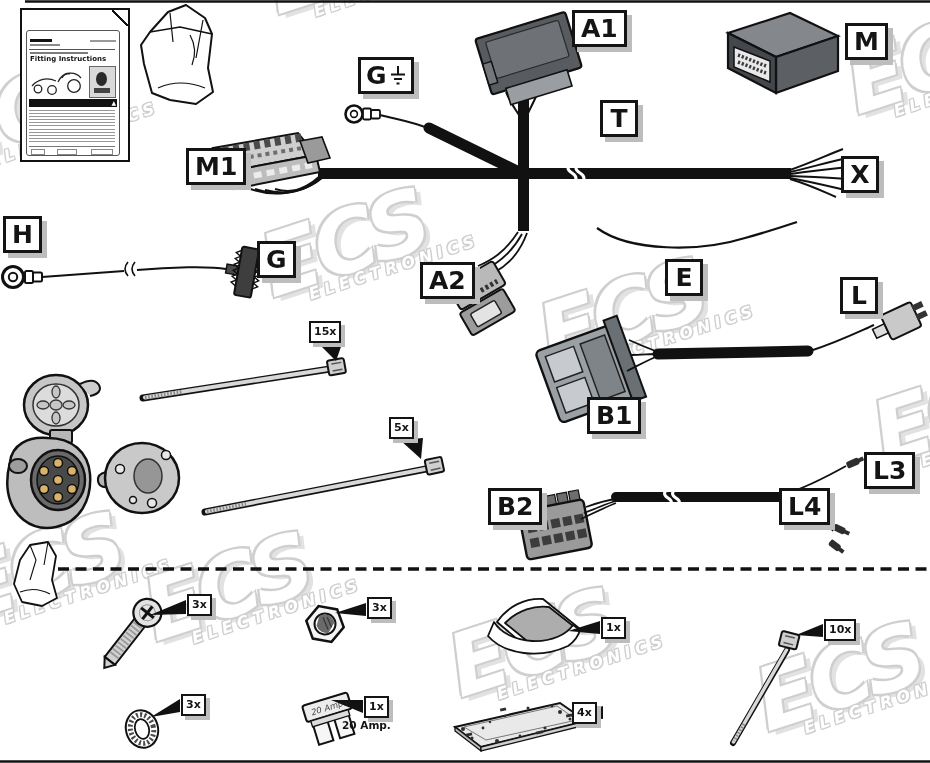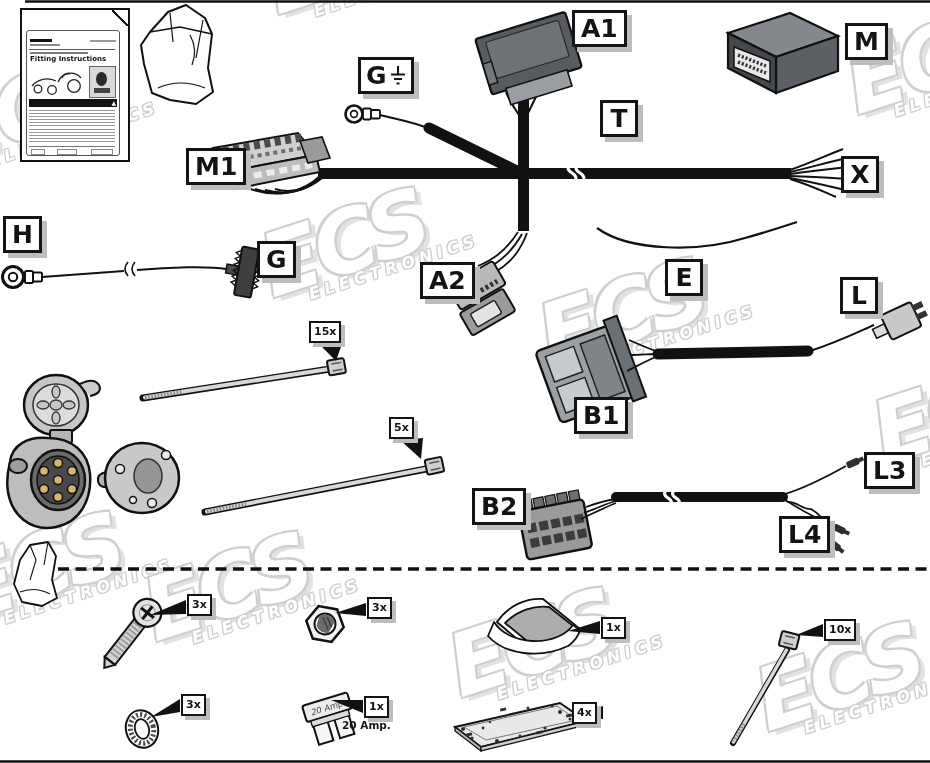--- a/index.html
+++ b/index.html
@@ -467,24 +467,24 @@
     </svg>
   </div>
   <div class="lbl lbl-lg" style="left:600px;top:100px">T</div>
   <div class="lbl lbl-lg" style="left:186px;top:148px">M1</div>
   <div class="lbl lbl-lg" style="left:841px;top:156px">X</div>
   <div class="lbl lbl-lg" style="left:3px;top:216px">H</div>
   <div class="lbl lbl-lg" style="left:257px;top:241px">G</div>
   <div class="lbl lbl-lg" style="left:420px;top:262px">A2</div>
   <div class="lbl lbl-lg" style="left:665px;top:259px">E</div>
   <div class="lbl lbl-lg" style="left:840px;top:277px">L</div>
-  <div class="lbl lbl-lg" style="left:574px;top:397px">B1</div>
+  <div class="lbl lbl-lg" style="left:587px;top:397px">B1</div>
   <div class="lbl lbl-lg" style="left:864px;top:452px">L3</div>
-  <div class="lbl lbl-lg" style="left:472px;top:488px">B2</div>
-  <div class="lbl lbl-lg" style="left:779px;top:516px">L4</div>
+  <div class="lbl lbl-lg" style="left:488px;top:488px">B2</div>
+  <div class="lbl lbl-lg" style="left:779px;top:488px">L4</div>
 
   <div class="lbl lbl-sm" style="left:309px;top:321px">15x</div>
   <div class="lbl lbl-sm" style="left:389px;top:417px">5x</div>
   <div class="lbl lbl-sm" style="left:187px;top:594px">3x</div>
   <div class="lbl lbl-sm" style="left:367px;top:597px">3x</div>
   <div class="lbl lbl-sm" style="left:181px;top:694px">3x</div>
   <div class="lbl lbl-sm" style="left:364px;top:696px">1x</div>
   <div class="cap" style="left:342px;top:719px">20 Amp.</div>
   <div class="lbl lbl-sm" style="left:601px;top:617px">1x</div>
   <div class="lbl lbl-sm" style="left:572px;top:702px">4x</div>

